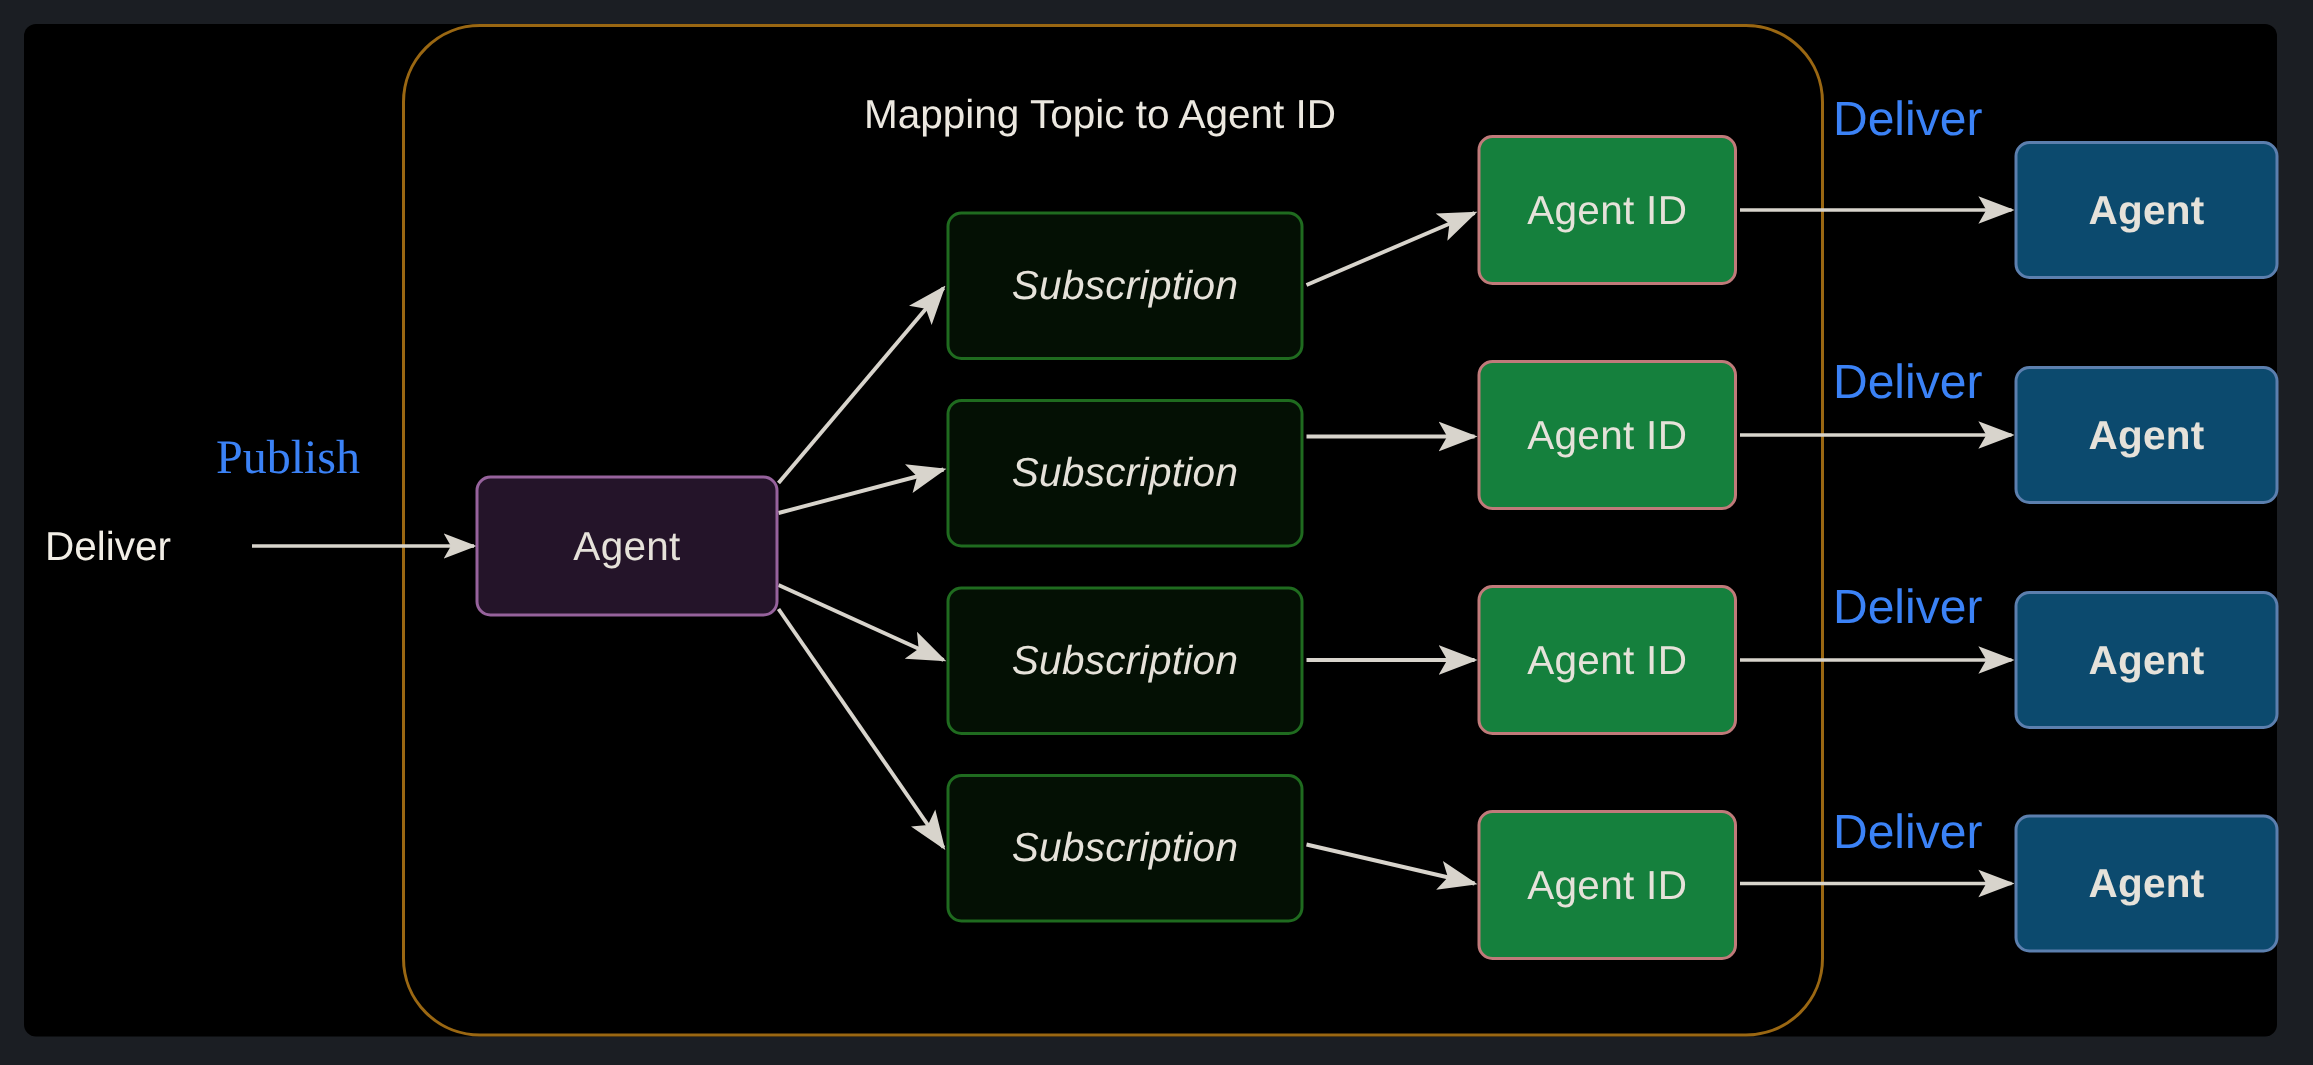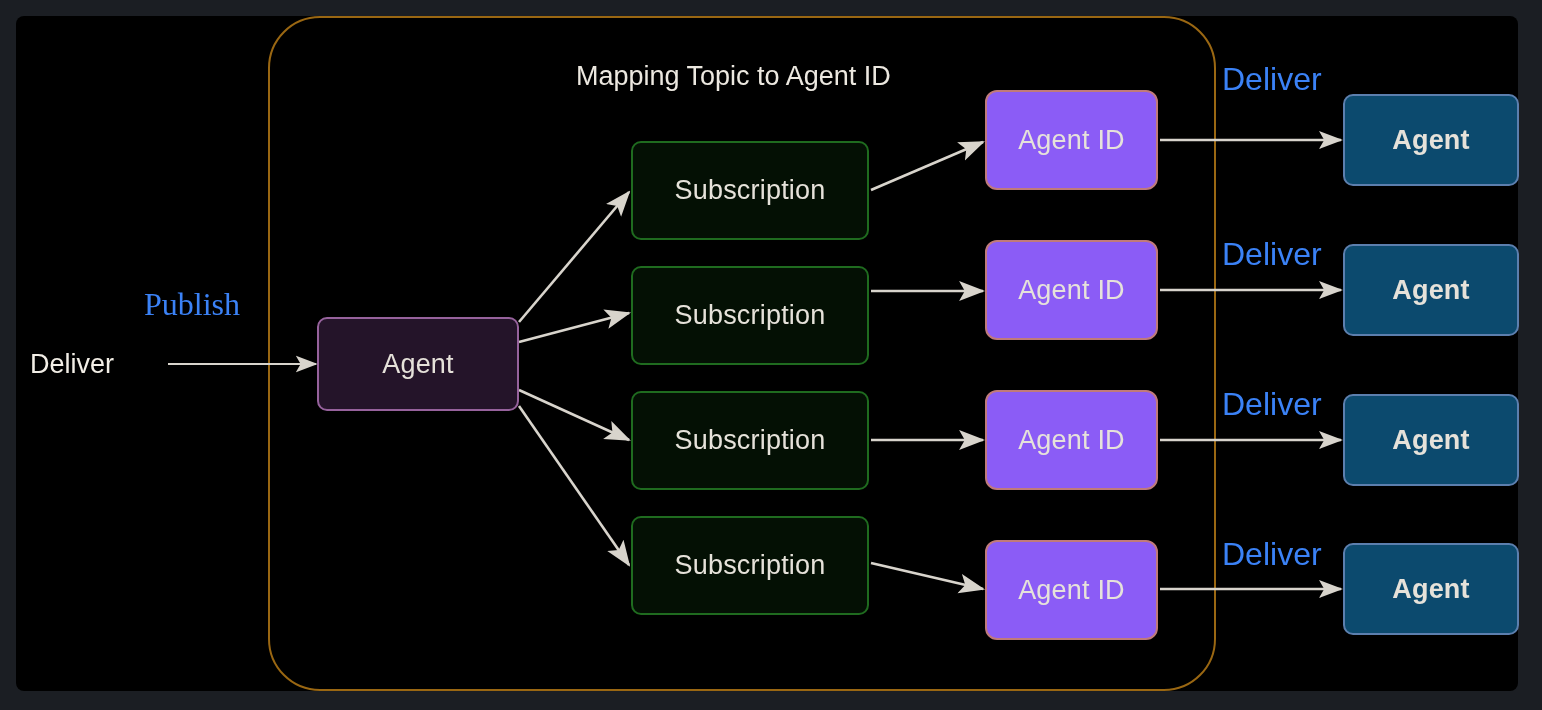--- a/index.html
+++ b/index.html
@@ -52,25 +52,25 @@
     color: #e6e2da;
     white-space: nowrap;
   }
   .node-topic {
     background: #241429;
     border-color: #96629c;
   }
   .node-subscription {
     background: #041004;
     border-color: #1f6b1f;
+    font-style: italic;
   }
   .node-agentid {
-    background: #8b5cf6;
+    background: #15803d;
     border-color: #c07a7a;
-    border-radius: 12px;
   }
   .node-agent {
     background: #0c4a6e;
     border-color: #5c7fae;
     font-weight: bold;
   }
   .edge-label {
     position: absolute;
     color: #3b82f6;
     font-size: 32px;

